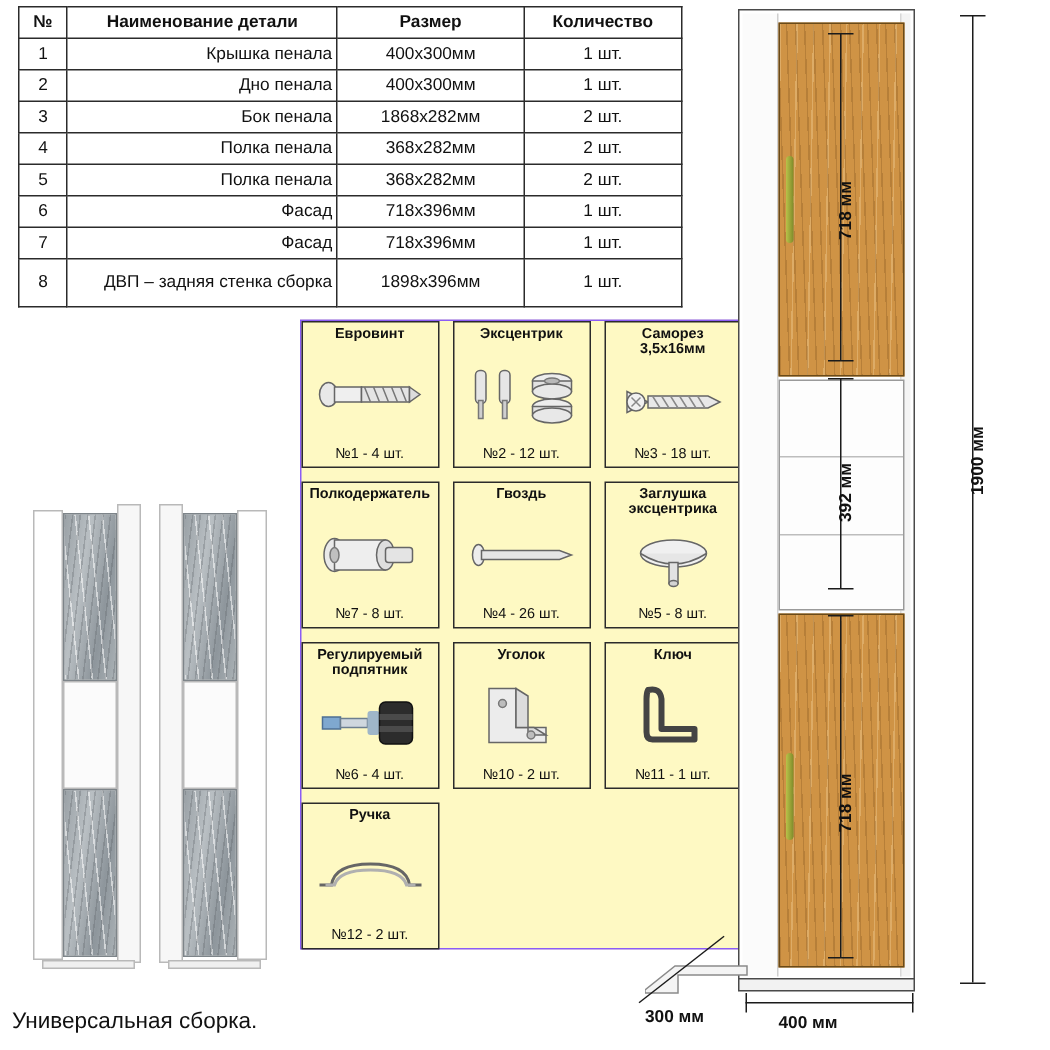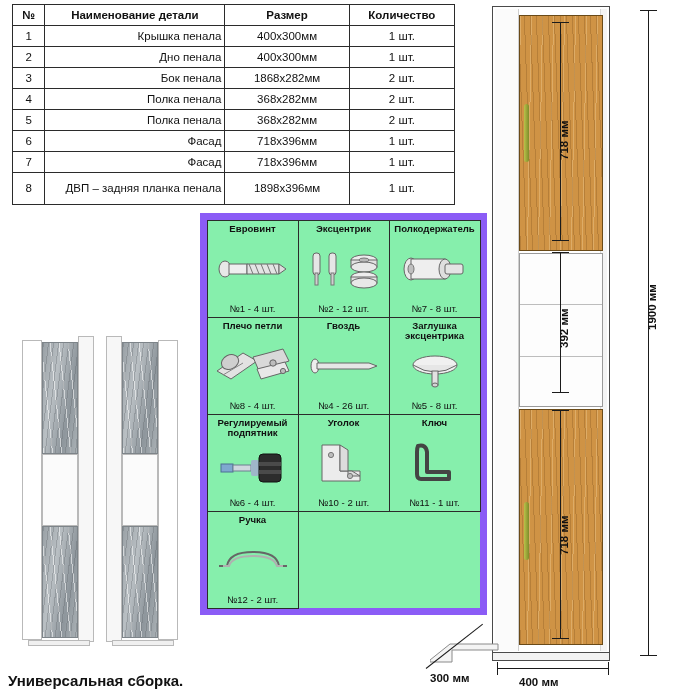--- a/index.html
+++ b/index.html
@@ -30,22 +30,23 @@
   .col-name{width:178px;}
   .col-size{width:120px;}
   .col-qty{width:100px;margin-top:44px;}
 
   
   .fittings{
     position:absolute;left:200px;top:213px;
     display:grid;
     grid-template-columns:repeat(3,91px);
     grid-auto-rows:97px;
-    border:7px solid #8b5cf6;
-    background:#86efac;
+    border:1px solid #8b5cf6;
+    background:#fef9c3;
+    gap:10px;
   }
   .cell{
     border:1px solid #2b2b2b;
     margin:-0.5px;
     display:flex;flex-direction:column;
     align-items:center;justify-content:space-between;
     padding:3px 2px 3px;
     box-sizing:border-box;
   }
   .cell .title{
@@ -118,21 +119,21 @@
     position:absolute;background:#ffffff;border:1px solid #b9b9b9;box-sizing:border-box;
   }
   .stone{
     background:
       repeating-linear-gradient(97deg, rgba(90,95,100,.30) 0 1px, rgba(255,255,255,0) 1px 5px),
       repeating-linear-gradient(84deg, rgba(255,255,255,.55) 0 1px, rgba(255,255,255,0) 1px 9px),
       linear-gradient(100deg,#9aa1a6,#b9bfc3 35%,#8e969c 70%,#aab1b5);
     border:1px solid #7d8489;
   }
   .caption{
-    position:absolute;left:8px;top:672px;font-size:15px;font-weight:bold;color:#111;
+    position:absolute;left:8px;top:672px;font-size:15px;font-weight:normal;color:#111;
   }
   svg{display:block;}
 </style>
 </head>
 <body>
 
 <table class="parts-table">
   <thead>
     <tr>
       <th class="col-num">№</th>
@@ -179,21 +180,21 @@
       <td>1 шт.</td>
     </tr>
     <tr>
       <td>7</td>
       <td class="name">Фасад</td>
       <td>718х396мм</td>
       <td>1 шт.</td>
     </tr>
     <tr style="height:32px;">
       <td>8</td>
-      <td class="name">ДВП – задняя планка пенала</td>
+      <td class="name">ДВП – задняя стенка сборка</td>
       <td>1898х396мм</td>
       <td>1 шт.</td>
     </tr>
   </tbody>
 </table>
 
 <div class="fittings">
 
   <div class="cell">
     <div class="title">Евровинт</div>
@@ -226,50 +227,50 @@
           <ellipse cx="13" cy="5" rx="5" ry="2" fill="#b9b9b9" stroke="#777"></ellipse>
           <ellipse cx="13" cy="22" rx="13" ry="5" fill="#ededed" stroke="#666"></ellipse>
           <rect x="0" y="22" width="26" height="6" fill="#e2e2e2" stroke="#666"></rect>
           <ellipse cx="13" cy="28" rx="13" ry="5" fill="#e8e8e8" stroke="#666"></ellipse>
         </g>
       </svg>
     </div>
     <div class="qty">№2 - 12 шт.</div>
   </div>
 
+  <div class="cell">
+    <div class="title">Саморез 3,5х16мм</div>
+    <div class="art">
+      <svg width="74" height="30" viewBox="0 0 74 30">
+        <path d="M6 8 l14 7 -14 7 z" fill="#ededed" stroke="#666"></path>
+        <circle cx="12" cy="15" r="6" fill="#f1f1f1" stroke="#666"></circle>
+        <path d="M9 12 l6 6 M15 12 l-6 6" stroke="#888"></path>
+        <path d="M20 11 h40 l8 4 -8 4 H20 z" fill="#e8e8e8" stroke="#666"></path>
+        <g stroke="#888">
+          <path d="M23 11 l5 8 M29 11 l5 8 M35 11 l5 8 M41 11 l5 8 M47 11 l5 8 M53 11 l5 8"></path>
+        </g>
+      </svg>
+    </div>
+    <div class="qty">№3 - 18 шт.</div>
+  </div>
 
   <div class="cell">
     <div class="title">Полкодержатель</div>
     <div class="art">
       <svg width="76" height="34" viewBox="0 0 76 34">
         <ellipse cx="14" cy="17" rx="7" ry="11" fill="#e9e9e9" stroke="#666"></ellipse>
         <rect x="14" y="7" width="34" height="20" fill="#eee" stroke="#666"></rect>
         <ellipse cx="48" cy="17" rx="6" ry="10" fill="#dedede" stroke="#666"></ellipse>
         <rect x="48" y="12" width="18" height="10" rx="2" fill="#e4e4e4" stroke="#666"></rect>
         <ellipse cx="14" cy="17" rx="3" ry="5" fill="#bfbfbf" stroke="#777"></ellipse>
       </svg>
     </div>
     <div class="qty">№7 - 8 шт.</div>
   </div>
 
-  <div class="cell">
-    <div class="title">Плечо петли</div>
-    <div class="art">
-      <svg width="80" height="50" viewBox="0 0 80 50">
-        <path d="M4 30 l26 -18 14 8 -26 18 z" fill="#e2e2e2" stroke="#666"></path>
-        <ellipse cx="17" cy="21" rx="9" ry="7" fill="#cfcfcf" stroke="#666" transform="rotate(-27 17 21)"></ellipse>
-        <path d="M40 16 l30 -8 6 12 -30 10 z" fill="#d9d9d9" stroke="#666"></path>
-        <path d="M44 28 l28 -7 4 9 -28 8 z" fill="#e8e8e8" stroke="#666"></path>
-        <circle cx="60" cy="22" r="3.2" fill="#bdbdbd" stroke="#666"></circle>
-        <circle cx="70" cy="30" r="2.6" fill="#bdbdbd" stroke="#666"></circle>
-        <path d="M10 34 l20 -12" stroke="#888"></path>
-      </svg>
-    </div>
-    <div class="qty">№8 - 4 шт.</div>
-  </div>
 
 
   <div class="cell">
     <div class="title">Гвоздь</div>
     <div class="art">
       <svg width="74" height="22" viewBox="0 0 74 22">
         <ellipse cx="8" cy="11" rx="4" ry="7" fill="#ededed" stroke="#666"></ellipse>
         <path d="M10 8 h52 l8 3 -8 3 H10 z" fill="#e6e6e6" stroke="#666"></path>
       </svg>
     </div>

